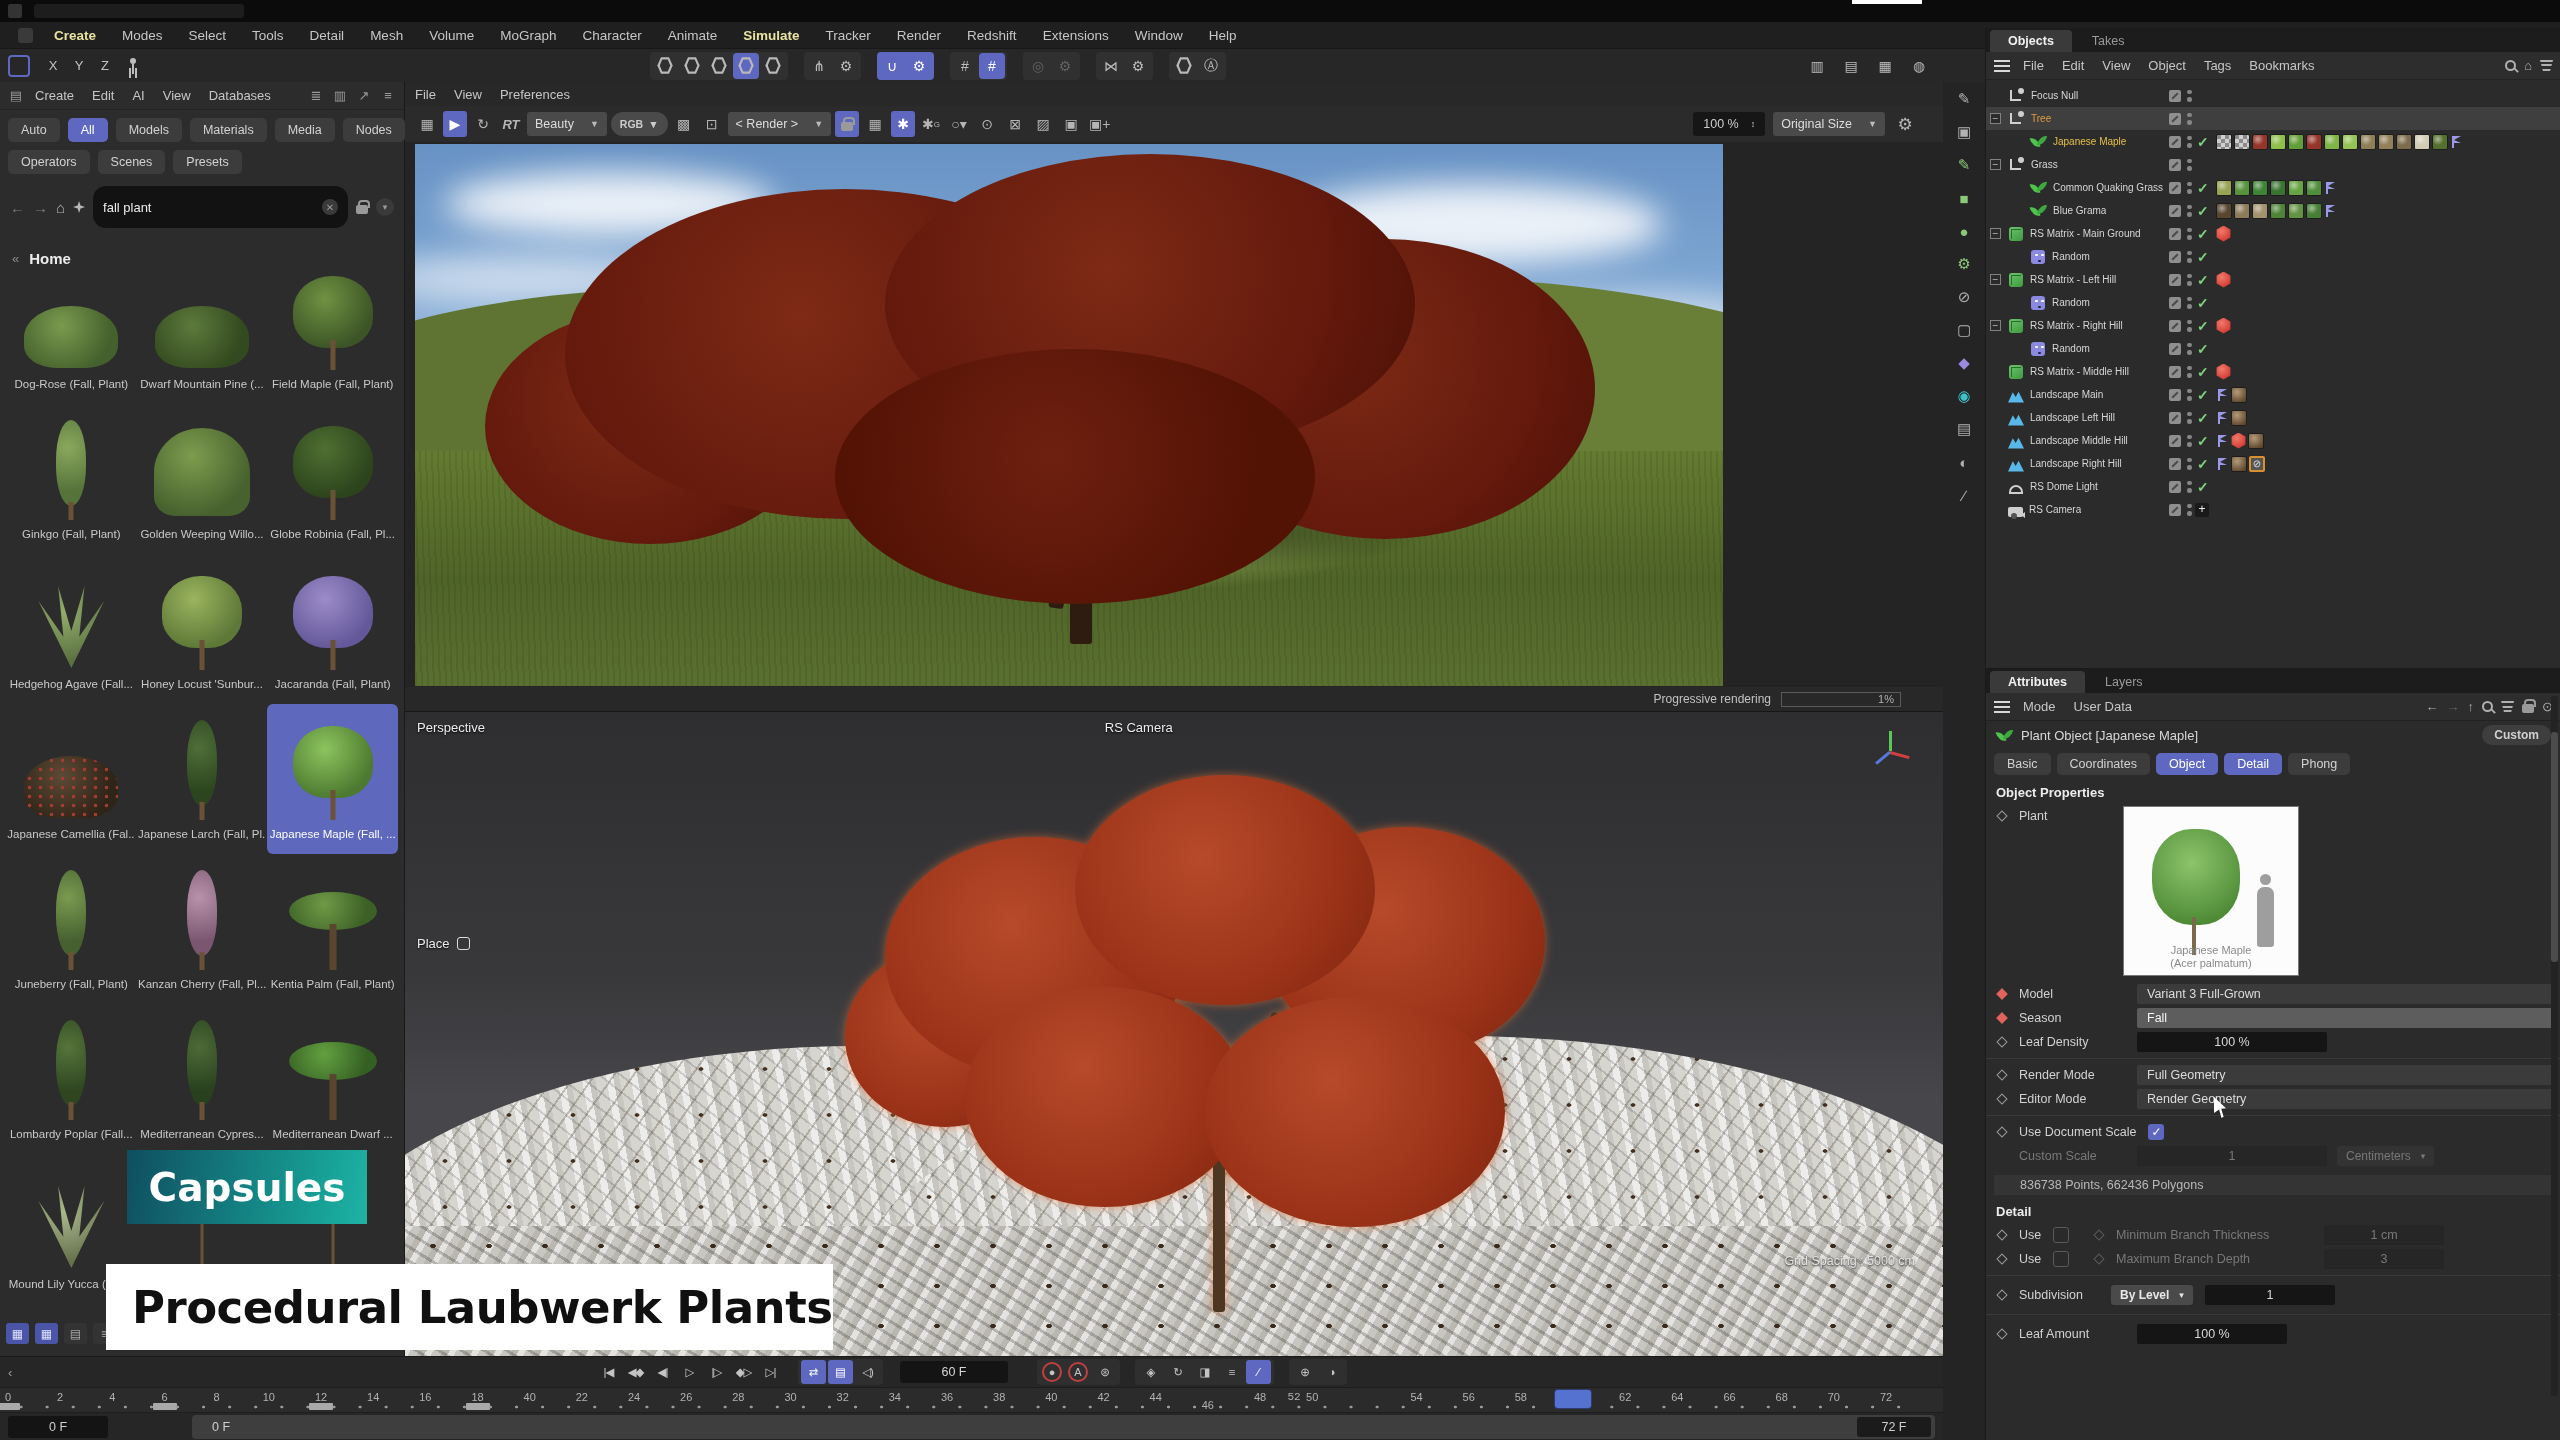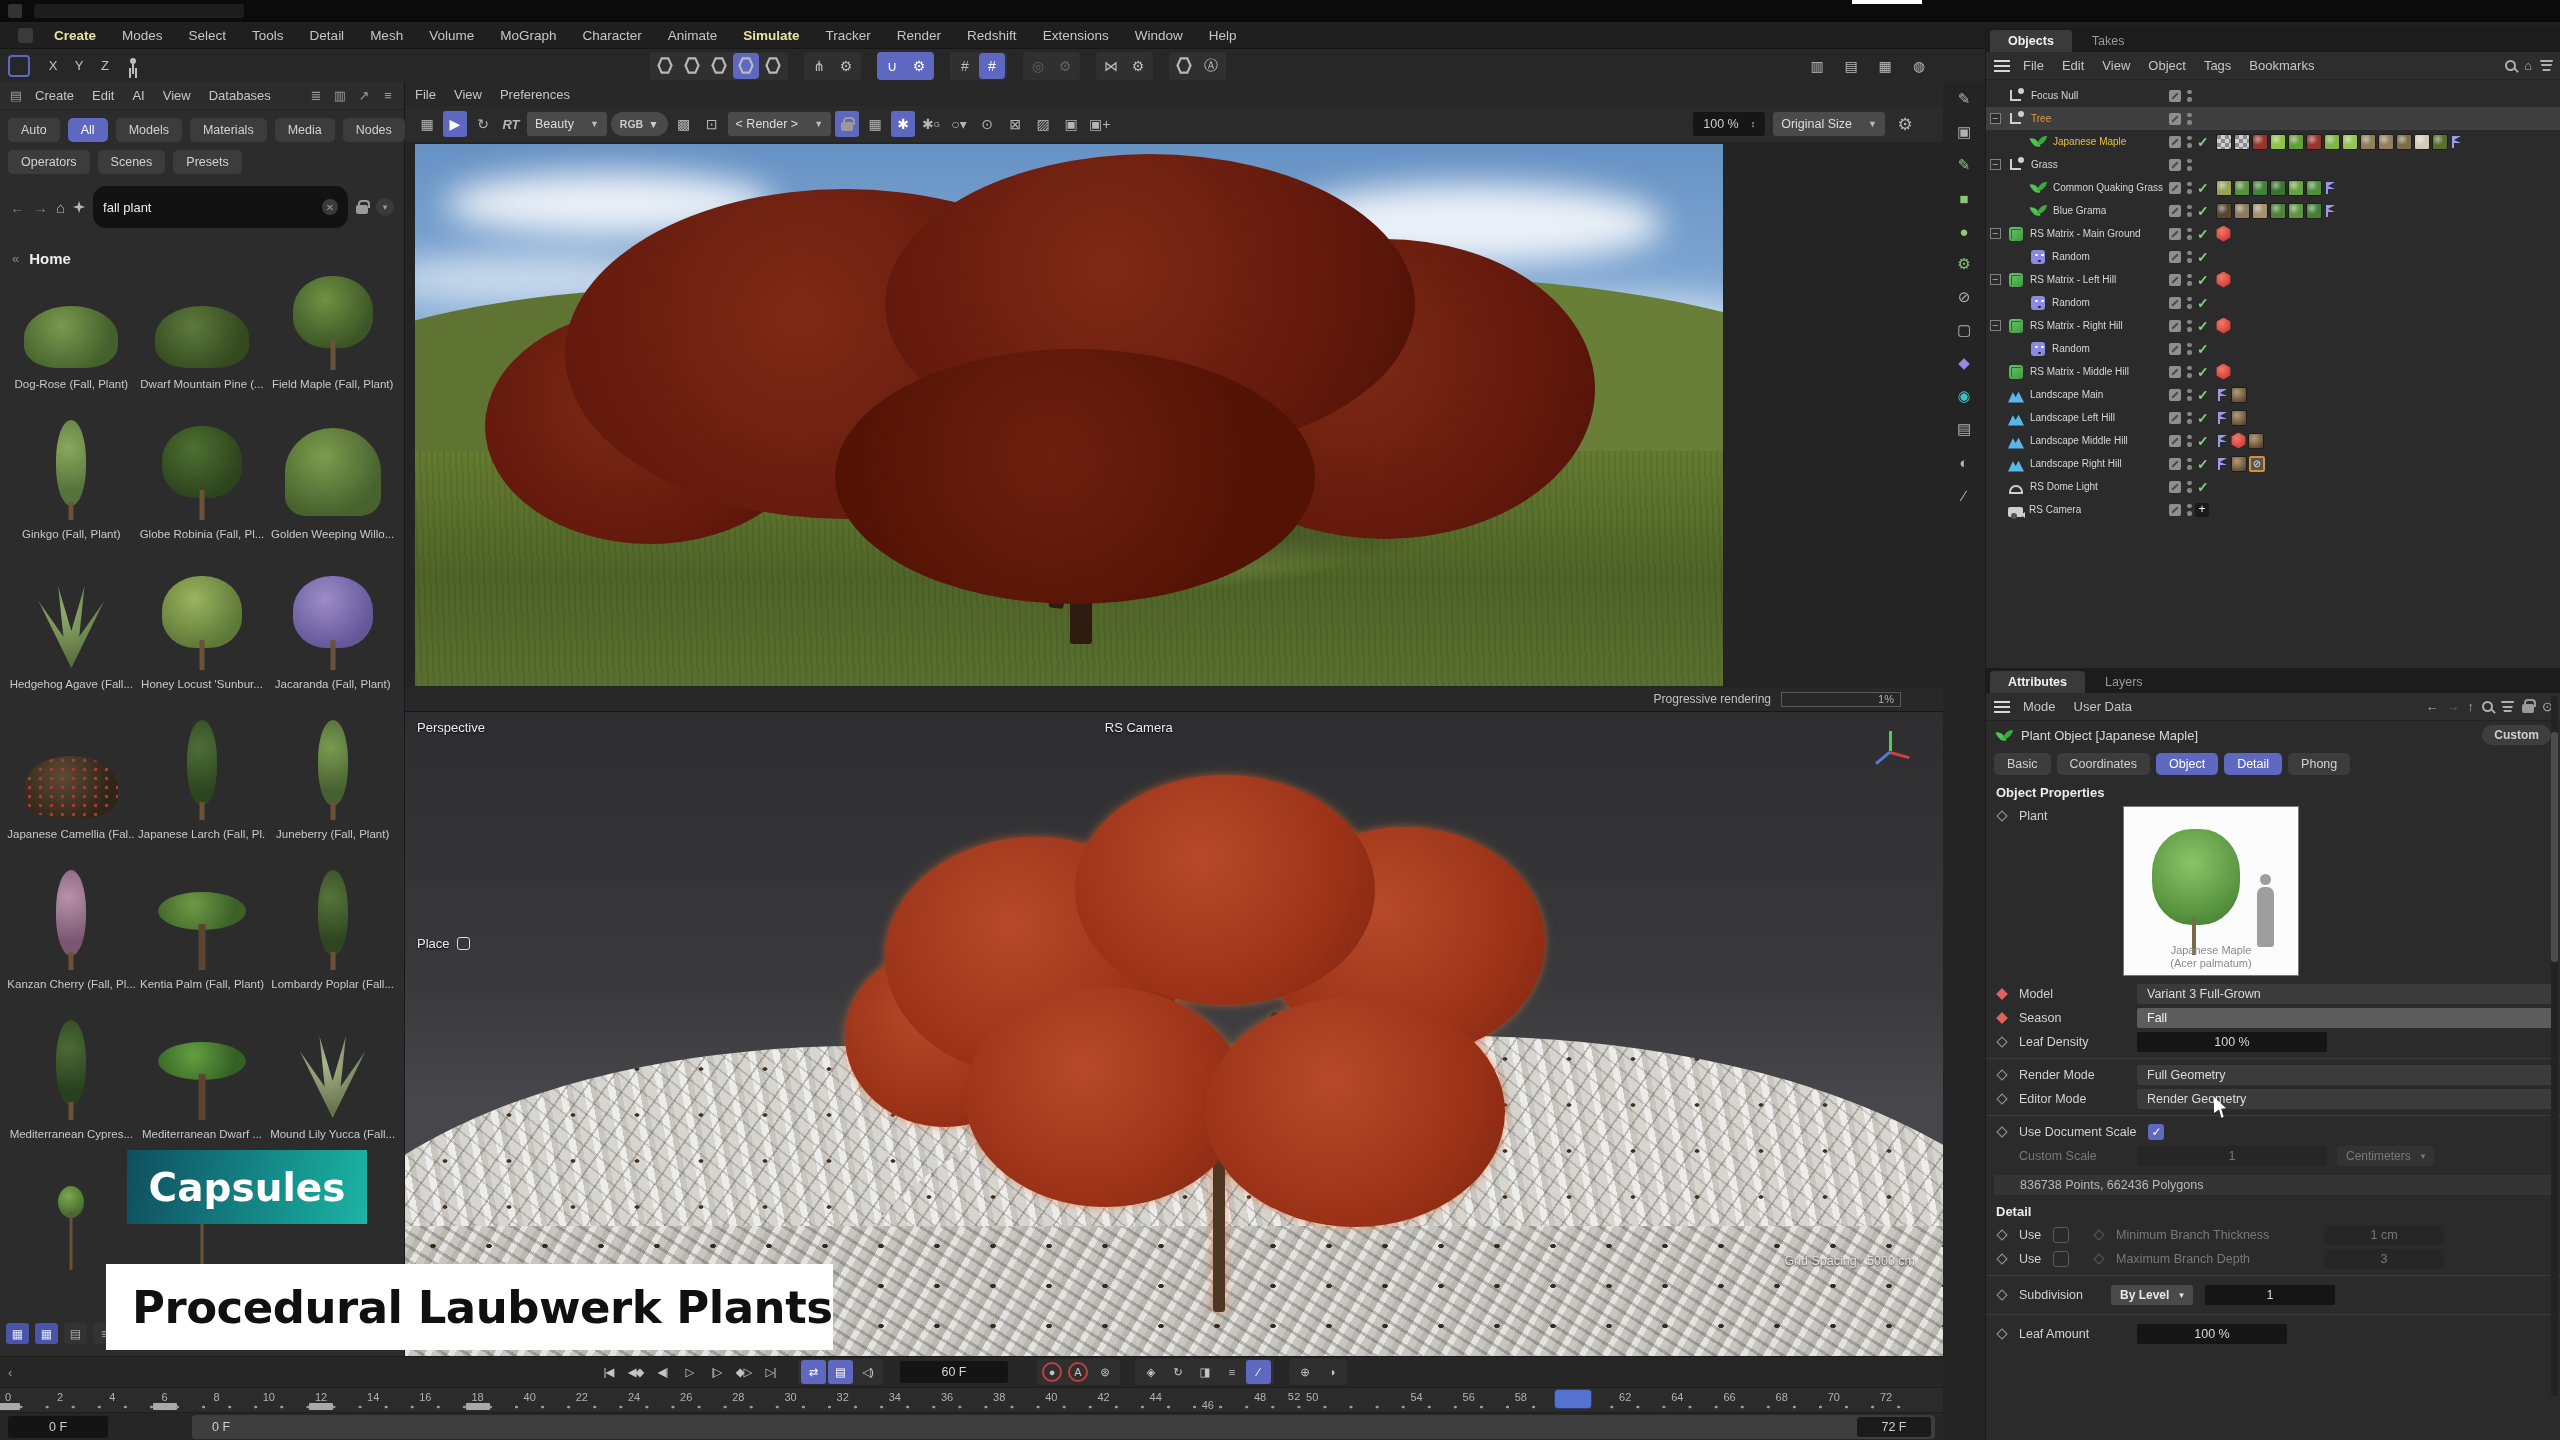--- a/index.html
+++ b/index.html
@@ -430,33 +430,33 @@
           <div class="alabel">Field Maple (Fall, Plant)</div>
         </div>
         <div class="cell">
           <div class="thumb shape-column">
             <span class="canopy" style="background: radial-gradient(circle at 40% 32%, rgb(138, 168, 92), rgb(85, 115, 58) 72%);"></span>
             <span class="trunk"></span>
           </div>
           <div class="alabel">Ginkgo (Fall, Plant)</div>
         </div>
         <div class="cell">
+          <div class="thumb shape-willow">
+            <span class="canopy" style="background: radial-gradient(circle at 40% 32%, rgb(126, 156, 78), rgb(71, 98, 46) 72%);"></span>
+          </div>
+          <div class="alabel">Golden Weeping Willo...</div>
+        </div>
+        <div class="cell">
           <div class="thumb shape-tree">
             <span class="canopy" style="background: radial-gradient(circle at 40% 32%, rgb(78, 112, 50), rgb(44, 67, 28) 72%);"></span>
             <span class="trunk"></span>
           </div>
           <div class="alabel">Globe Robinia (Fall, Pl...</div>
         </div>
         <div class="cell">
-          <div class="thumb shape-willow">
-            <span class="canopy" style="background: radial-gradient(circle at 40% 32%, rgb(126, 156, 78), rgb(71, 98, 46) 72%);"></span>
-          </div>
-          <div class="alabel">Golden Weeping Willo...</div>
-        </div>
-        <div class="cell">
           <div class="thumb shape-spiky">
             <span class="canopy" style="background: radial-gradient(circle at 40% 32%, rgb(147, 172, 108), rgb(90, 114, 64) 72%);"></span>
           </div>
           <div class="alabel">Hedgehog Agave (Fall...</div>
         </div>
         <div class="cell">
           <div class="thumb shape-tree">
             <span class="canopy" style="background: radial-gradient(circle at 40% 32%, rgb(154, 180, 94), rgb(94, 120, 56) 72%);"></span>
             <span class="trunk"></span>
           </div>
@@ -474,20 +474,27 @@
             <span class="canopy" style="background: radial-gradient(circle, rgb(163, 59, 52) 1.5px, transparent 2.1px) 0px 0px / 11px 9px, radial-gradient(circle at 40% 32%, rgb(92, 74, 52), rgb(47, 36, 24) 72%);"></span>
           </div>
           <div class="alabel">Japanese Camellia (Fal...</div>
         </div>
         <div class="cell">
           <div class="thumb shape-column">
             <span class="canopy" style="background: radial-gradient(circle at 40% 32%, rgb(78, 110, 56), rgb(44, 69, 30) 72%);"></span>
             <span class="trunk"></span>
           </div>
           <div class="alabel">Japanese Larch (Fall, Pl...</div>
+        </div>
+        <div class="cell sel">
+          <div class="thumb shape-tree">
+            <span class="canopy" style="background: radial-gradient(circle at 40% 32%, rgb(140, 196, 94), rgb(77, 122, 48) 72%);"></span>
+            <span class="trunk"></span>
+          </div>
+          <div class="alabel">Japanese Maple (Fall, ...</div>
         </div>
         <div class="cell">
           <div class="thumb shape-column">
             <span class="canopy" style="background: radial-gradient(circle at 40% 32%, rgb(122, 154, 80), rgb(70, 96, 48) 72%);"></span>
             <span class="trunk"></span>
           </div>
           <div class="alabel">Juneberry (Fall, Plant)</div>
         </div>
         <div class="cell">
           <div class="thumb shape-column">

